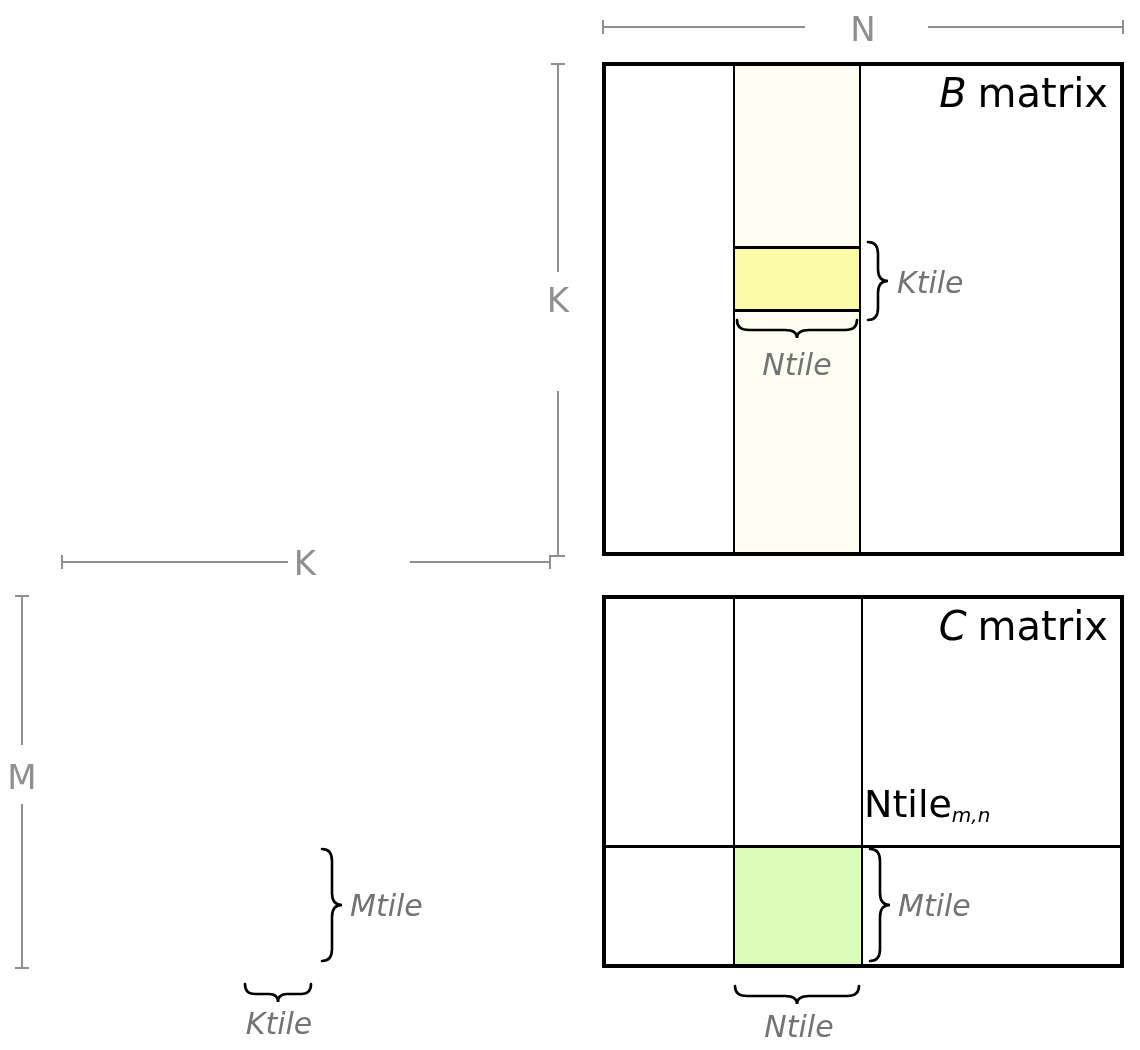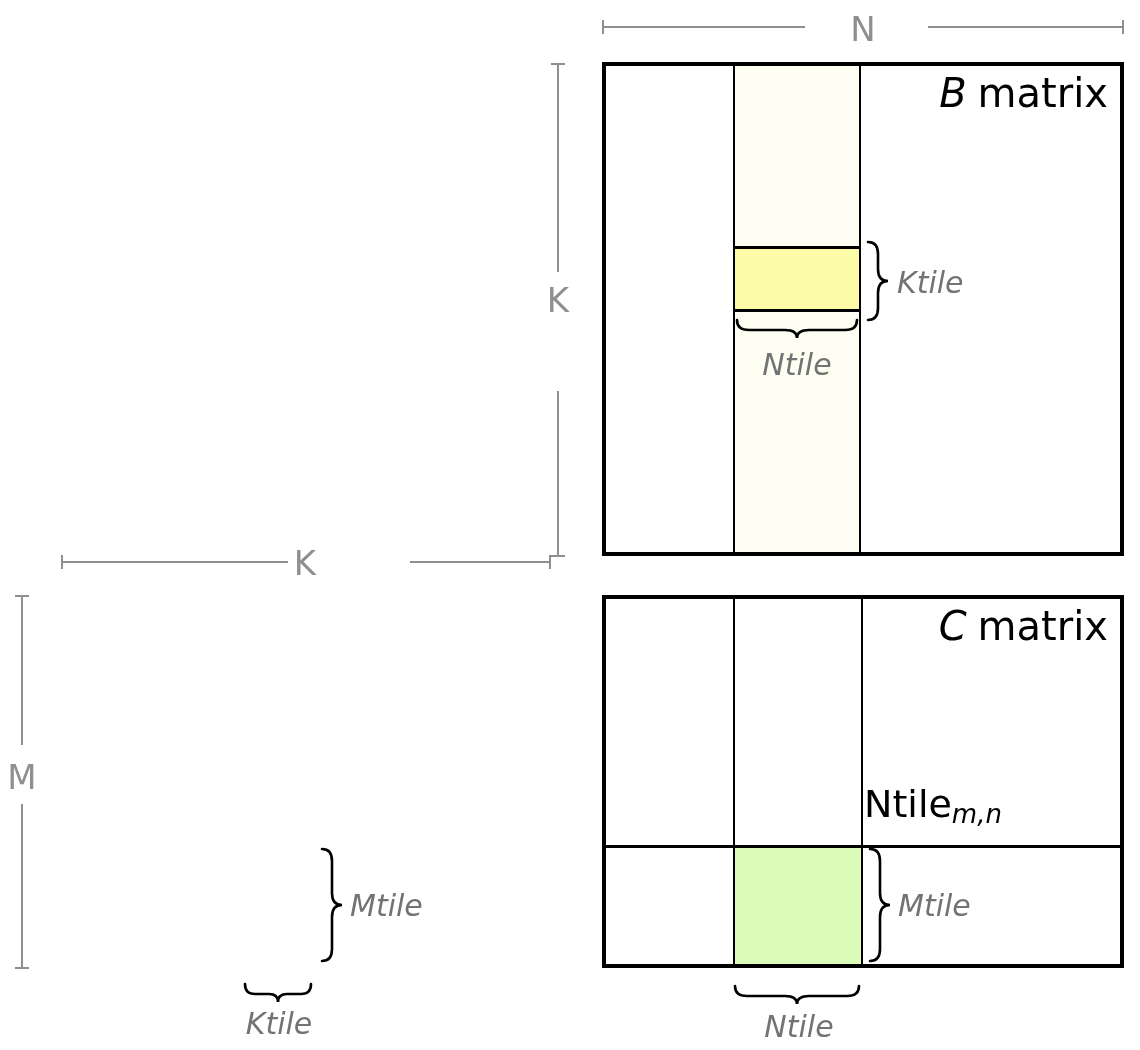--- a/index.html
+++ b/index.html
@@ -14,21 +14,21 @@
   .matrix-title .word{margin-left:11px;}
   .tile-label{position:absolute;font-style:italic;font-size:30px;color:#737373;white-space:nowrap;}
   .vcenter{transform:translateY(-50%);}
   .ccenter{transform:translate(-50%,-50%);font-style:italic;}
   .dim-label{position:absolute;font-size:34px;color:#8f8f8f;transform:translate(-50%,-50%);line-height:1;}
   .dim-svg{position:absolute;overflow:visible;}
   .dim-svg line{stroke-width:2;}
   .brace{position:absolute;overflow:visible;}
   .brace path{fill:none;stroke:#000;stroke-width:2.6;stroke-linecap:round;}
   .block-label{position:absolute;font-size:38px;color:#000;white-space:nowrap;line-height:1;}
-  .block-label .sub{font-style:italic;font-size:26px;vertical-align:-0.24em;}
+  .block-label .sub{font-style:italic;font-size:20px;vertical-align:-0.24em;}
   .vline{position:absolute;top:0;width:1.5px;height:100%;background:#000;}
   .divider{position:absolute;left:0;width:100%;height:3px;background:#000;}
 </style>
 </head>
 <body>
 
 <div class="canvas">
 
   <svg class="dim-svg" style="left: 598px; top: 14px; stroke: rgb(143, 143, 143);" width="530" height="30">
     <line x1="5" y1="6" x2="5" y2="20"></line>

